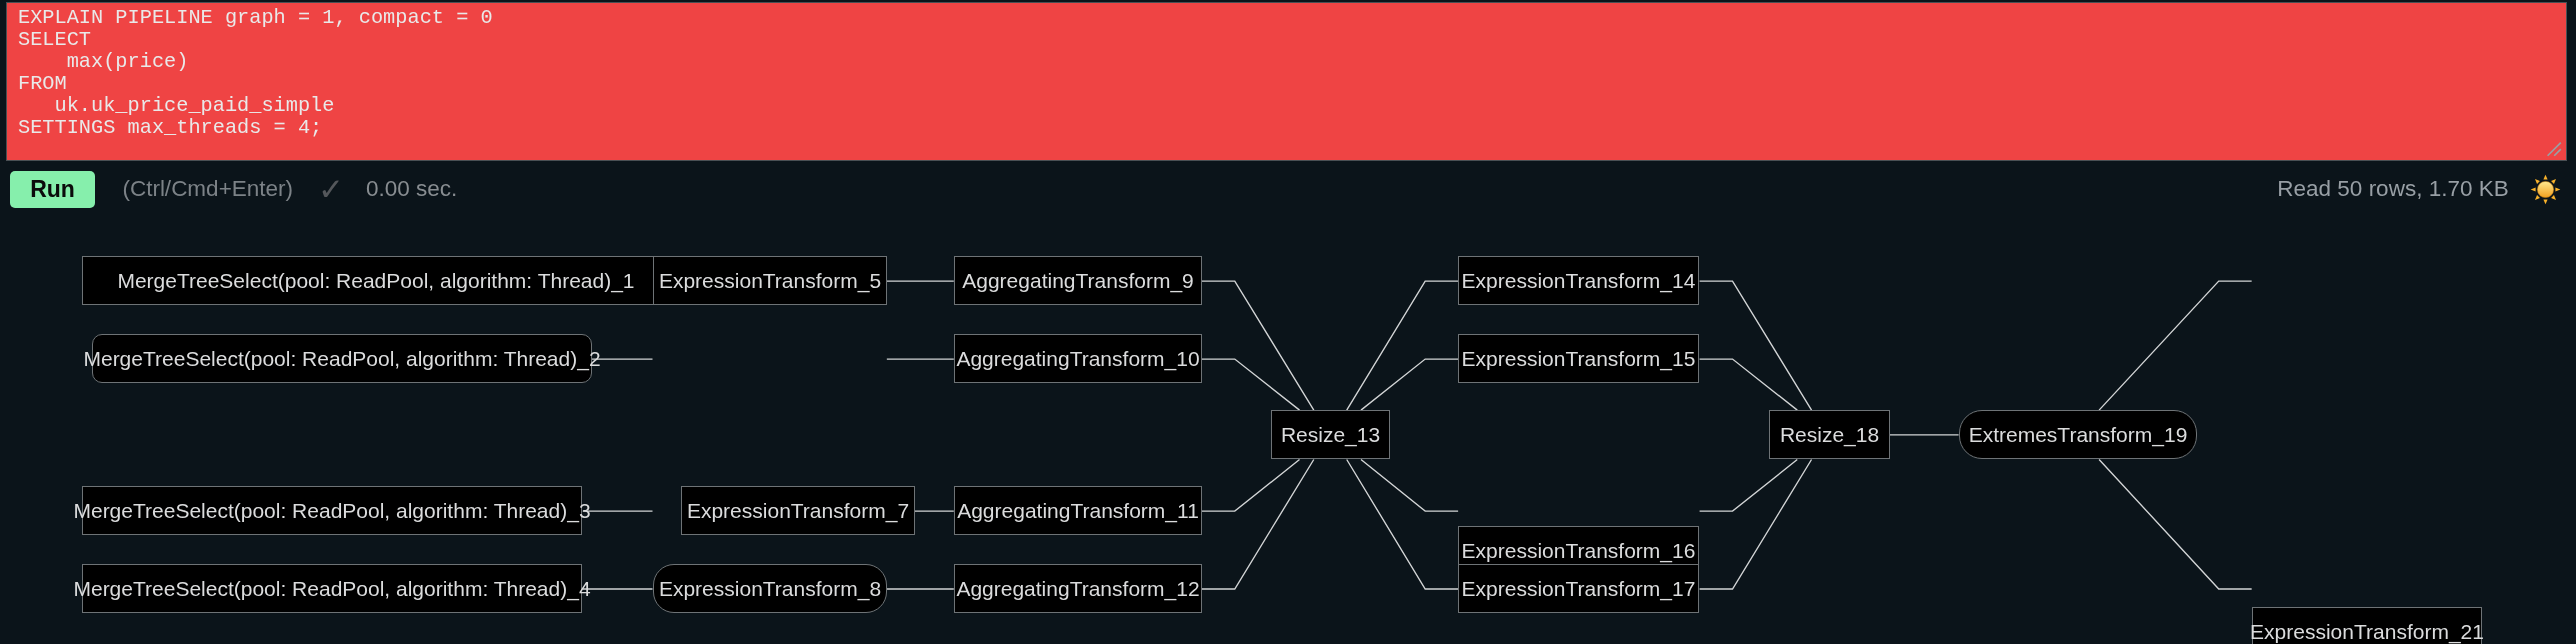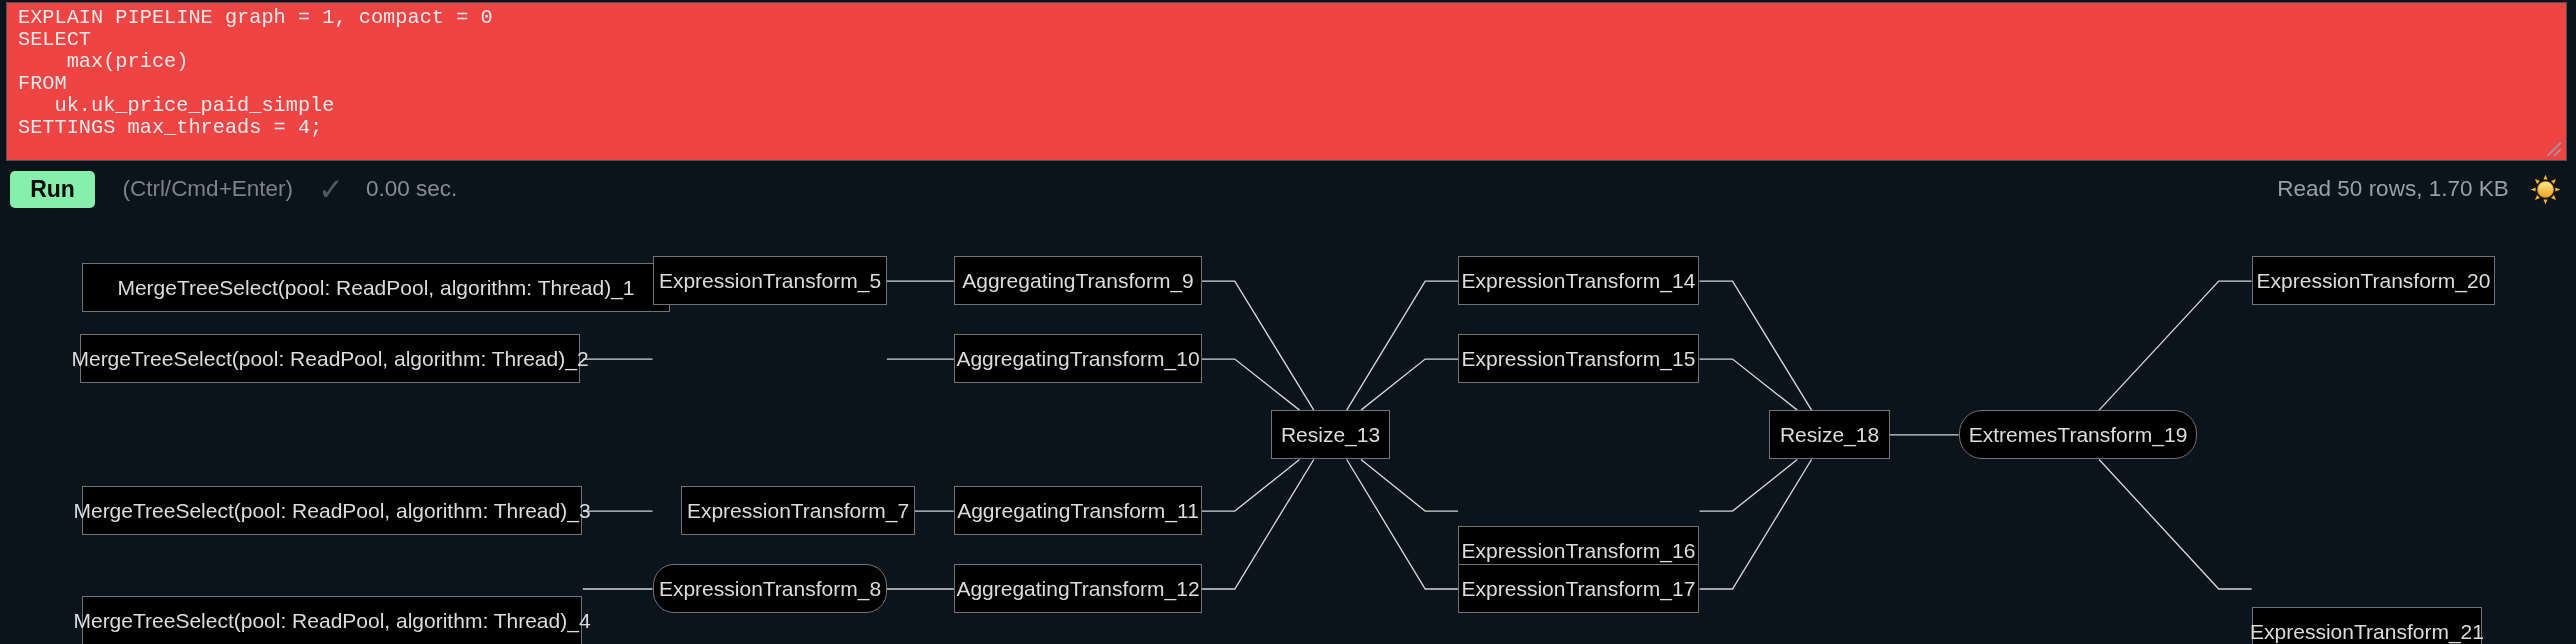--- a/index.html
+++ b/index.html
@@ -129,34 +129,33 @@
       <polyline points="2480,398 2597,492 2657,492" fill="none" stroke="#d3d5d6" stroke-width="2.5"></polyline>
       <polyline points="2454,398 2597,634 2657,634" fill="none" stroke="#d3d5d6" stroke-width="2.5"></polyline>
       <polyline points="3097,73 3157,73 3301,308" fill="none" stroke="#d3d5d6" stroke-width="2.5"></polyline>
       <polyline points="3097,215 3157,215 3275,308" fill="none" stroke="#d3d5d6" stroke-width="2.5"></polyline>
       <polyline points="3097,492 3157,492 3275,398" fill="none" stroke="#d3d5d6" stroke-width="2.5"></polyline>
       <polyline points="3097,634 3157,634 3301,398" fill="none" stroke="#d3d5d6" stroke-width="2.5"></polyline>
       <polyline points="3443,353 3569,353" fill="none" stroke="#d3d5d6" stroke-width="2.5"></polyline>
       <polyline points="3825,308 4043,73 4103,73" fill="none" stroke="#d3d5d6" stroke-width="2.5"></polyline>
       <polyline points="3825,398 4043,634 4103,634" fill="none" stroke="#d3d5d6" stroke-width="2.5"></polyline>
     </svg>
-<div class="node" style="left: 82px; top: 15.4px; width: 588px; margin-top: 7px;">MergeTreeSelect(pool: ReadPool, algorithm: Thread)_1</div>
-    <div class="node" style="left: 80px; top: 93px; width: 500px;">MergeTreeSelect(pool: ReadPool, algorithm: Thread)_2</div>
+<div class="node" style="left: 82px; top: 15.4px; width: 588px;">MergeTreeSelect(pool: ReadPool, algorithm: Thread)_1</div>
+    <div class="node" style="left: 92px; top: 93px; width: 500px; border-radius: 10px;">MergeTreeSelect(pool: ReadPool, algorithm: Thread)_2</div>
     <div class="node" style="left: 82px; top: 245px; width: 500px;">MergeTreeSelect(pool: ReadPool, algorithm: Thread)_3</div>
-    <div class="node" style="left: 82px; top: 323px; width: 500px; margin-top: 32px;">MergeTreeSelect(pool: ReadPool, algorithm: Thread)_4</div>
+    <div class="node" style="left: 82px; top: 323px; width: 500px;">MergeTreeSelect(pool: ReadPool, algorithm: Thread)_4</div>
     <div class="node" style="left: 653px; top: 15.4px; width: 234px;">ExpressionTransform_5</div>
     <div class="node" style="left: 681px; top: 245px; width: 234px;">ExpressionTransform_7</div>
     <div class="node" style="left: 653px; top: 323px; width: 234px; border-radius: 21px;">ExpressionTransform_8</div>
     <div class="node" style="left: 954px; top: 15.4px; width: 248px;">AggregatingTransform_9</div>
     <div class="node" style="left: 954px; top: 93px; width: 248px;">AggregatingTransform_10</div>
     <div class="node" style="left: 954px; top: 245px; width: 248px;">AggregatingTransform_11</div>
     <div class="node" style="left: 954px; top: 323px; width: 248px;">AggregatingTransform_12</div>
     <div class="node" style="left: 1271px; top: 169px; width: 119px;">Resize_13</div>
     <div class="node" style="left: 1458px; top: 15.4px; width: 241px;">ExpressionTransform_14</div>
     <div class="node" style="left: 1458px; top: 93px; width: 241px;">ExpressionTransform_15</div>
     <div class="node" style="left: 1458px; top: 245px; width: 241px; margin-top: 40px;">ExpressionTransform_16</div>
     <div class="node" style="left: 1458px; top: 323px; width: 241px;">ExpressionTransform_17</div>
     <div class="node" style="left: 1769px; top: 169px; width: 121px;">Resize_18</div>
     <div class="node" style="left: 1959px; top: 169px; width: 238px; border-radius: 23px;">ExtremesTransform_19</div>
-    <div class="node" style="left: 2252px; top: 15.4px; width: 243px;">ExpressionTransform_20</div>
     <div class="node" style="left: 2252px; top: 323px; width: 230px; margin-top: 43px;">ExpressionTransform_21</div>
   </div>
 
 
 </body></html>

